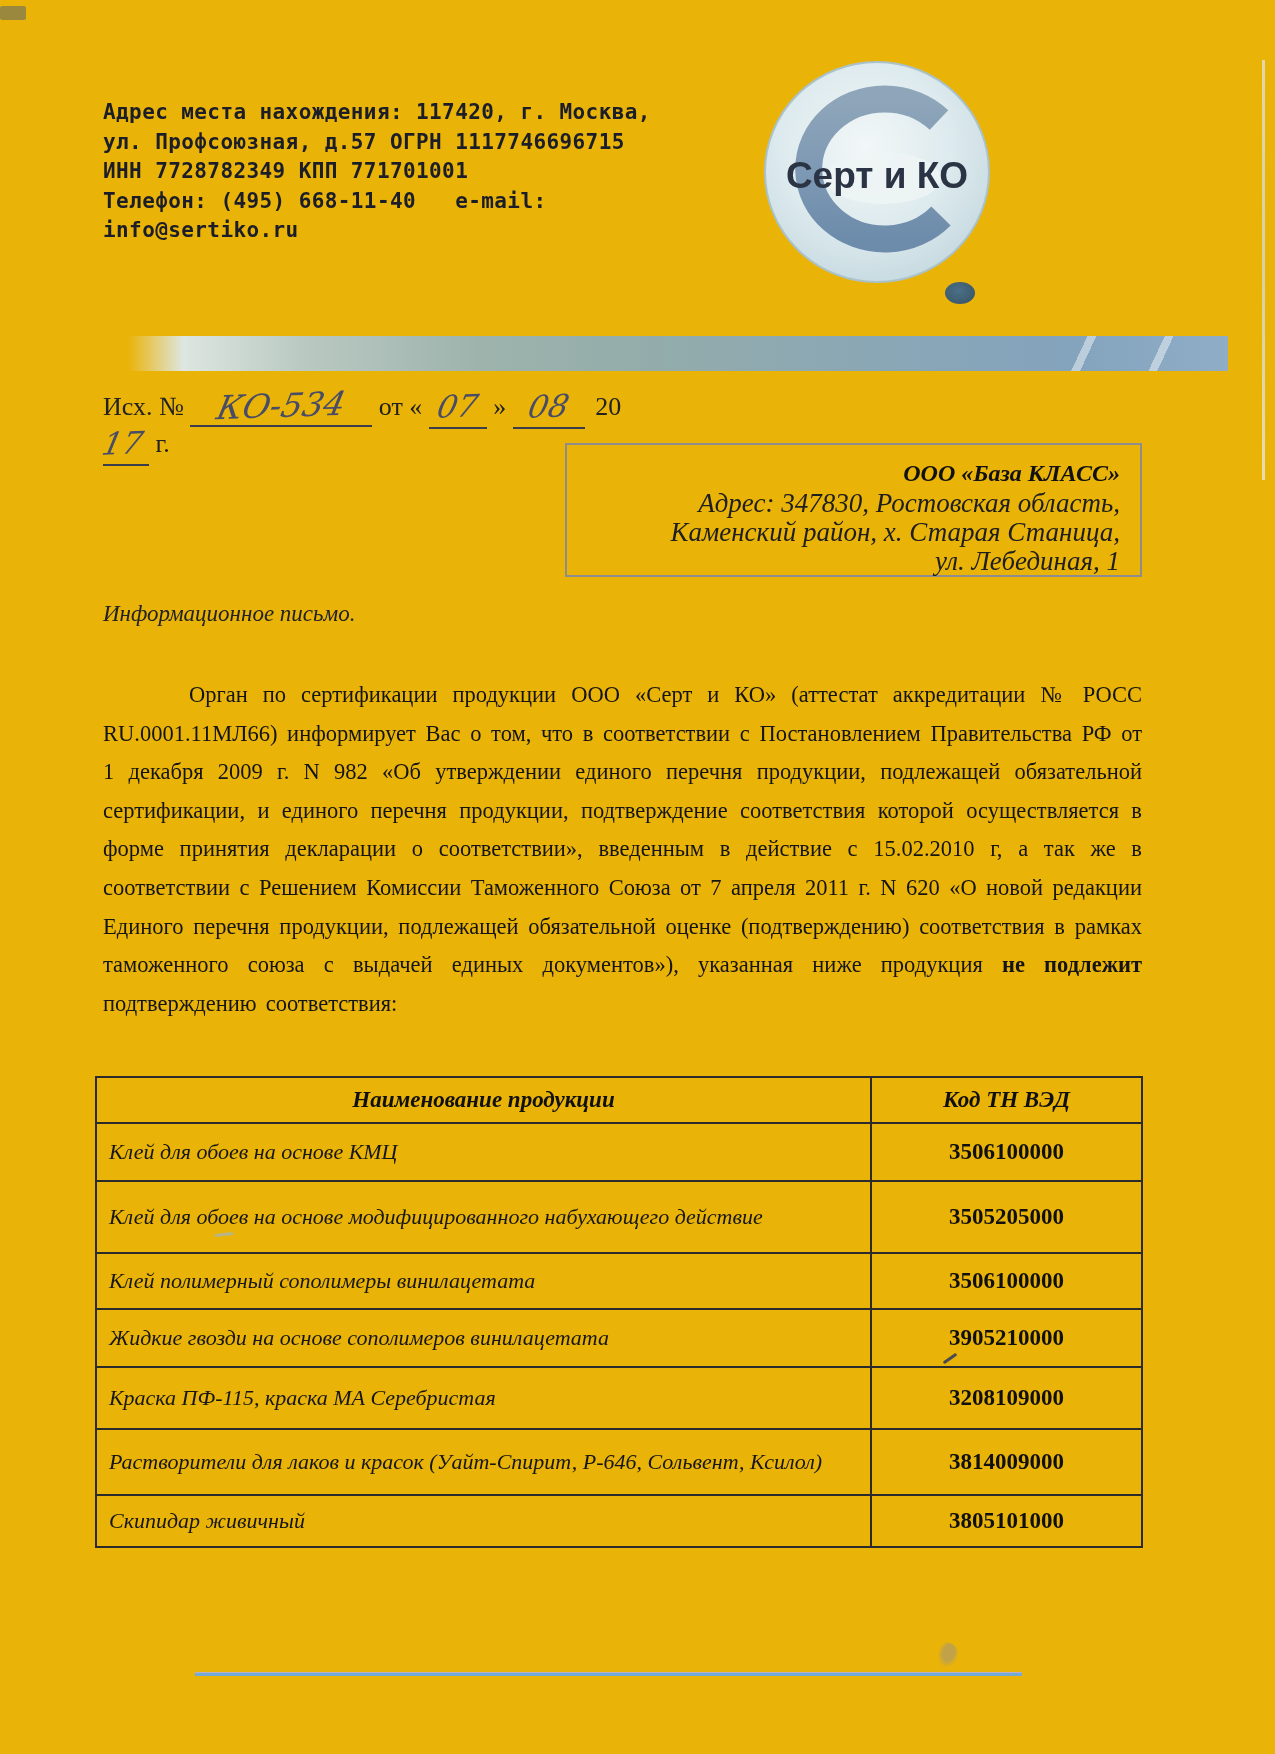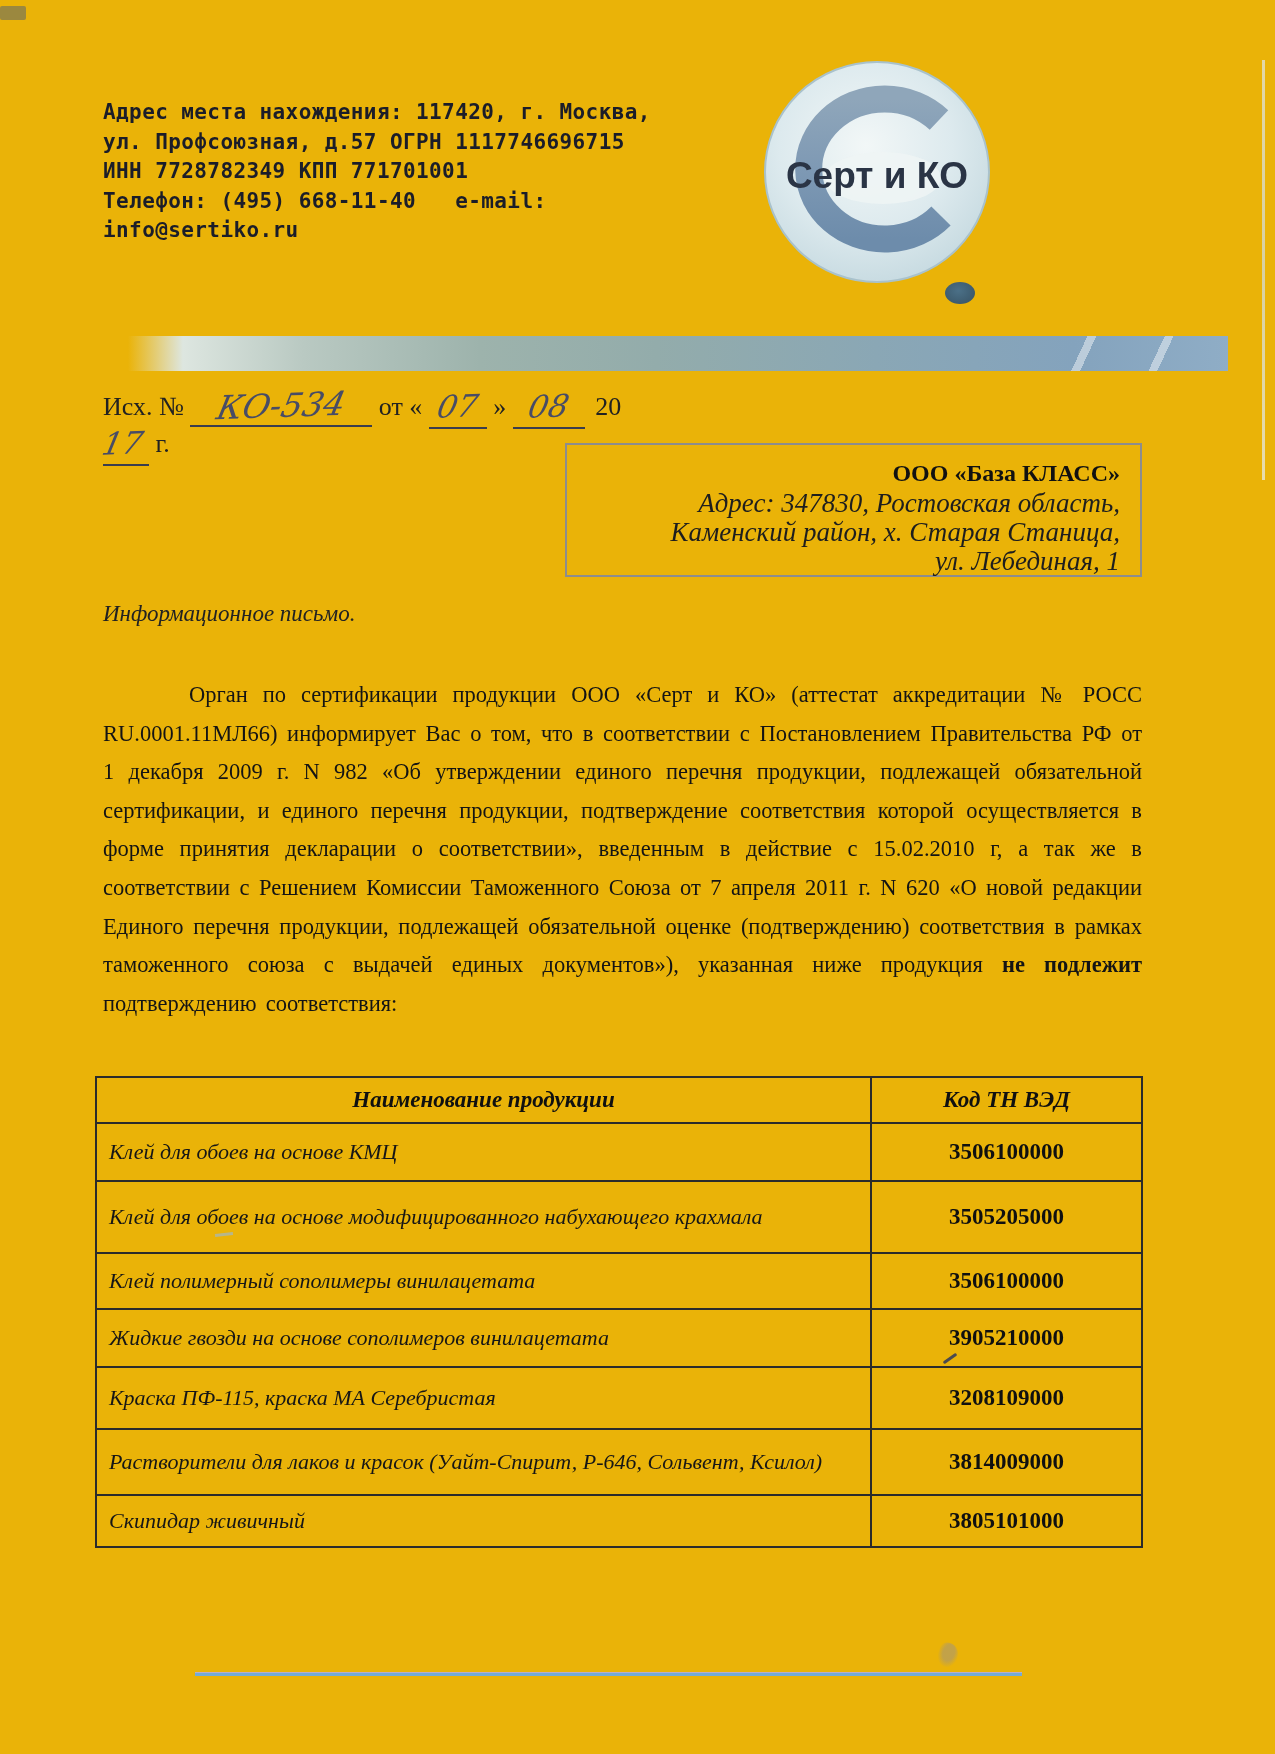--- a/index.html
+++ b/index.html
@@ -76,21 +76,21 @@
   }
   .hw-small { font-size: 31px; }
 
   
   .recipient-box {
     position: absolute; left: 565px; top: 443px; width: 577px; height: 134px;
     border: 2px solid #8d8d8d;
     padding: 12px 20px 10px 10px;
     text-align: right;
   }
-  .recipient-name { font-weight: bold; font-size: 24px; line-height: 32px; color: #111; }
+  .recipient-name { font-weight: bold; font-style: italic; font-size: 24px; line-height: 32px; color: #111; }
   .recipient-addr { font-style: italic; font-size: 27px; line-height: 29px; color: #1e1e1e; text-align: right; }
 
   
   .letter-type {
     position: absolute; left: 103px; top: 601px;
     font-style: italic; font-size: 23px; color: #222;
   }
   .body-par {
     position: absolute; left: 103px; top: 676px; width: 1039px;
     font-size: 22.5px; line-height: 38.6px; text-align: justify;
@@ -213,21 +213,21 @@
     <tbody>
         <tr>
       <th>Наименование продукции</th>
       <th>Код ТН ВЭД</th>
     </tr>
     <tr class="r1">
       <td class="name">Клей для обоев на основе КМЦ</td>
       <td class="code">3506100000</td>
     </tr>
     <tr class="r2">
-      <td class="name"><span>Клей для обоев на основе модифицированного набухающего крахмала</span><span class="pencil-dash"></span></td>
+      <td class="name"><span>Клей для обоев на основе модифицированного набухающего действие</span><span class="pencil-dash"></span></td>
       <td class="code">3505205000</td>
     </tr>
     <tr class="r4">
       <td class="name">Клей полимерный сополимеры винилацетата</td>
       <td class="code">3506100000</td>
     </tr>
     <tr class="r5">
       <td class="name">Жидкие гвозди на основе сополимеров винилацетата</td>
       <td class="code"><span>3905210000</span><span class="pen-tick"></span></td>
     </tr>

